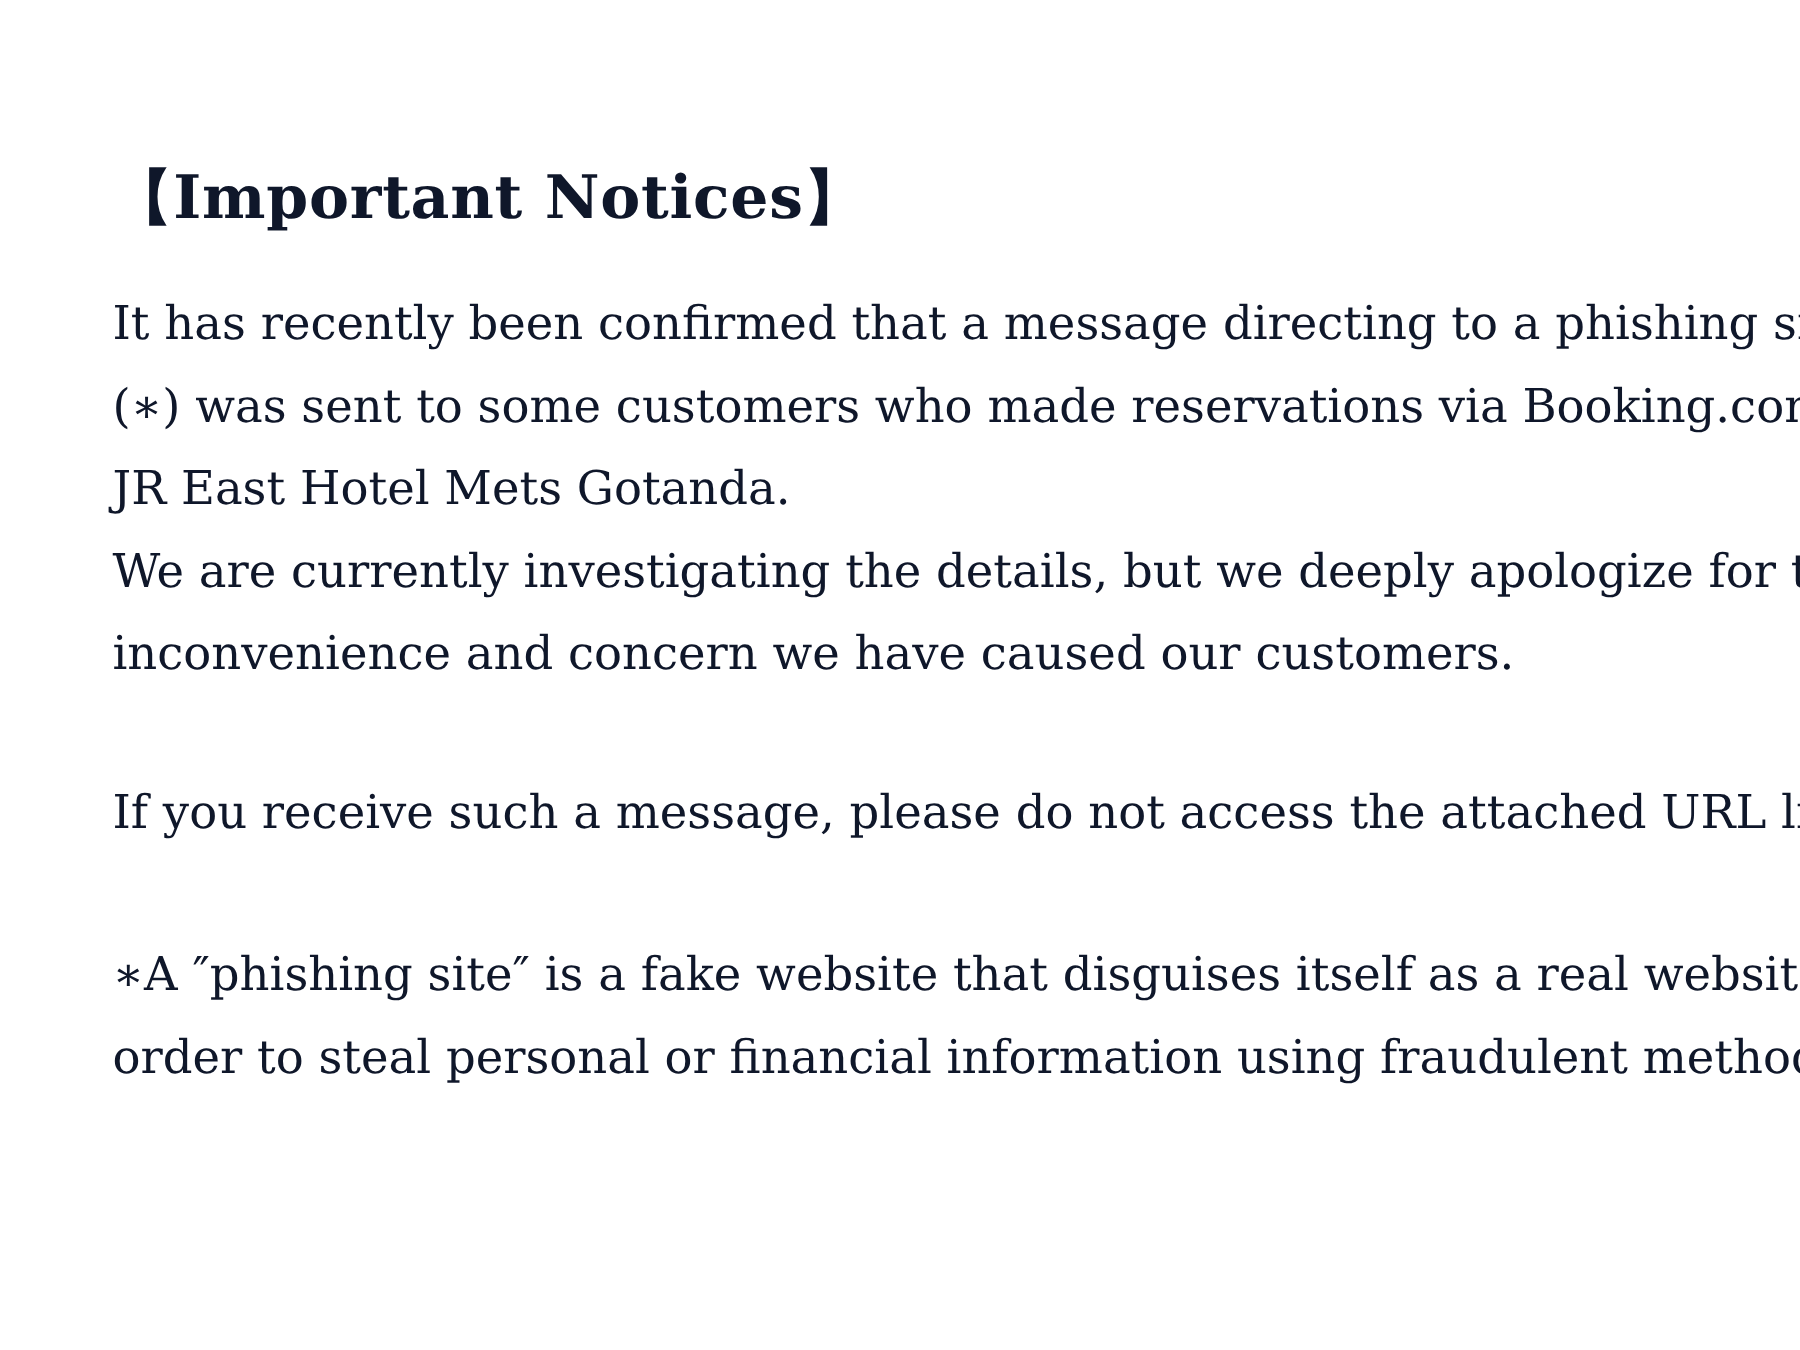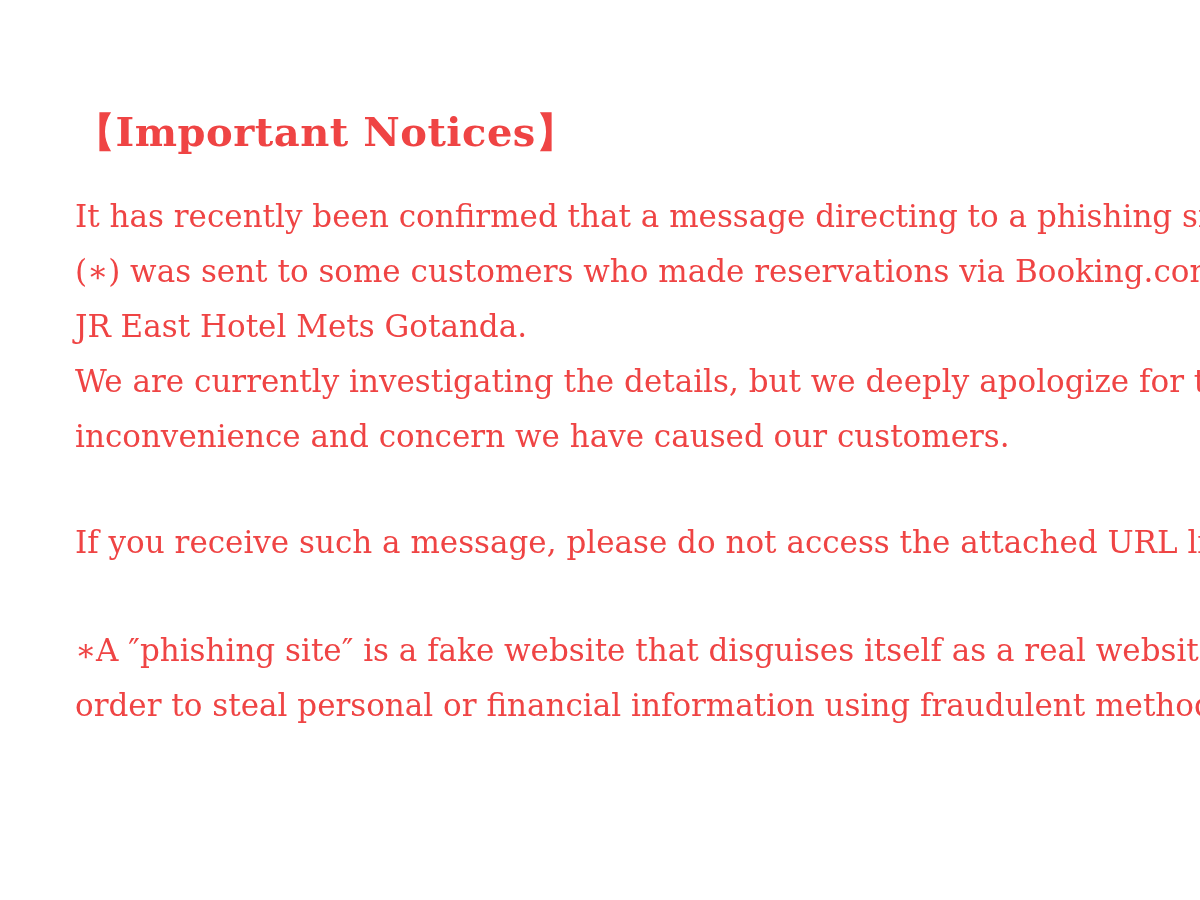--- a/index.html
+++ b/index.html
@@ -6,21 +6,21 @@
     margin: 0;
     padding: 0;
     background: #ffffff;
   }
   .page {
     position: relative;
     width: 1200px;
     height: 900px;
     background: #ffffff;
     overflow: hidden;
-    color: #ef4444;
+    color: #0f172a;
     font-family: "DejaVu Serif", "DejaVu Sans", "Liberation Serif", serif;
   }
   .title {
     position: absolute;
     left: 75px;
     top: 112px;
     margin: 0;
     font-size: 40px;
     font-weight: 600;
     line-height: 40px;

